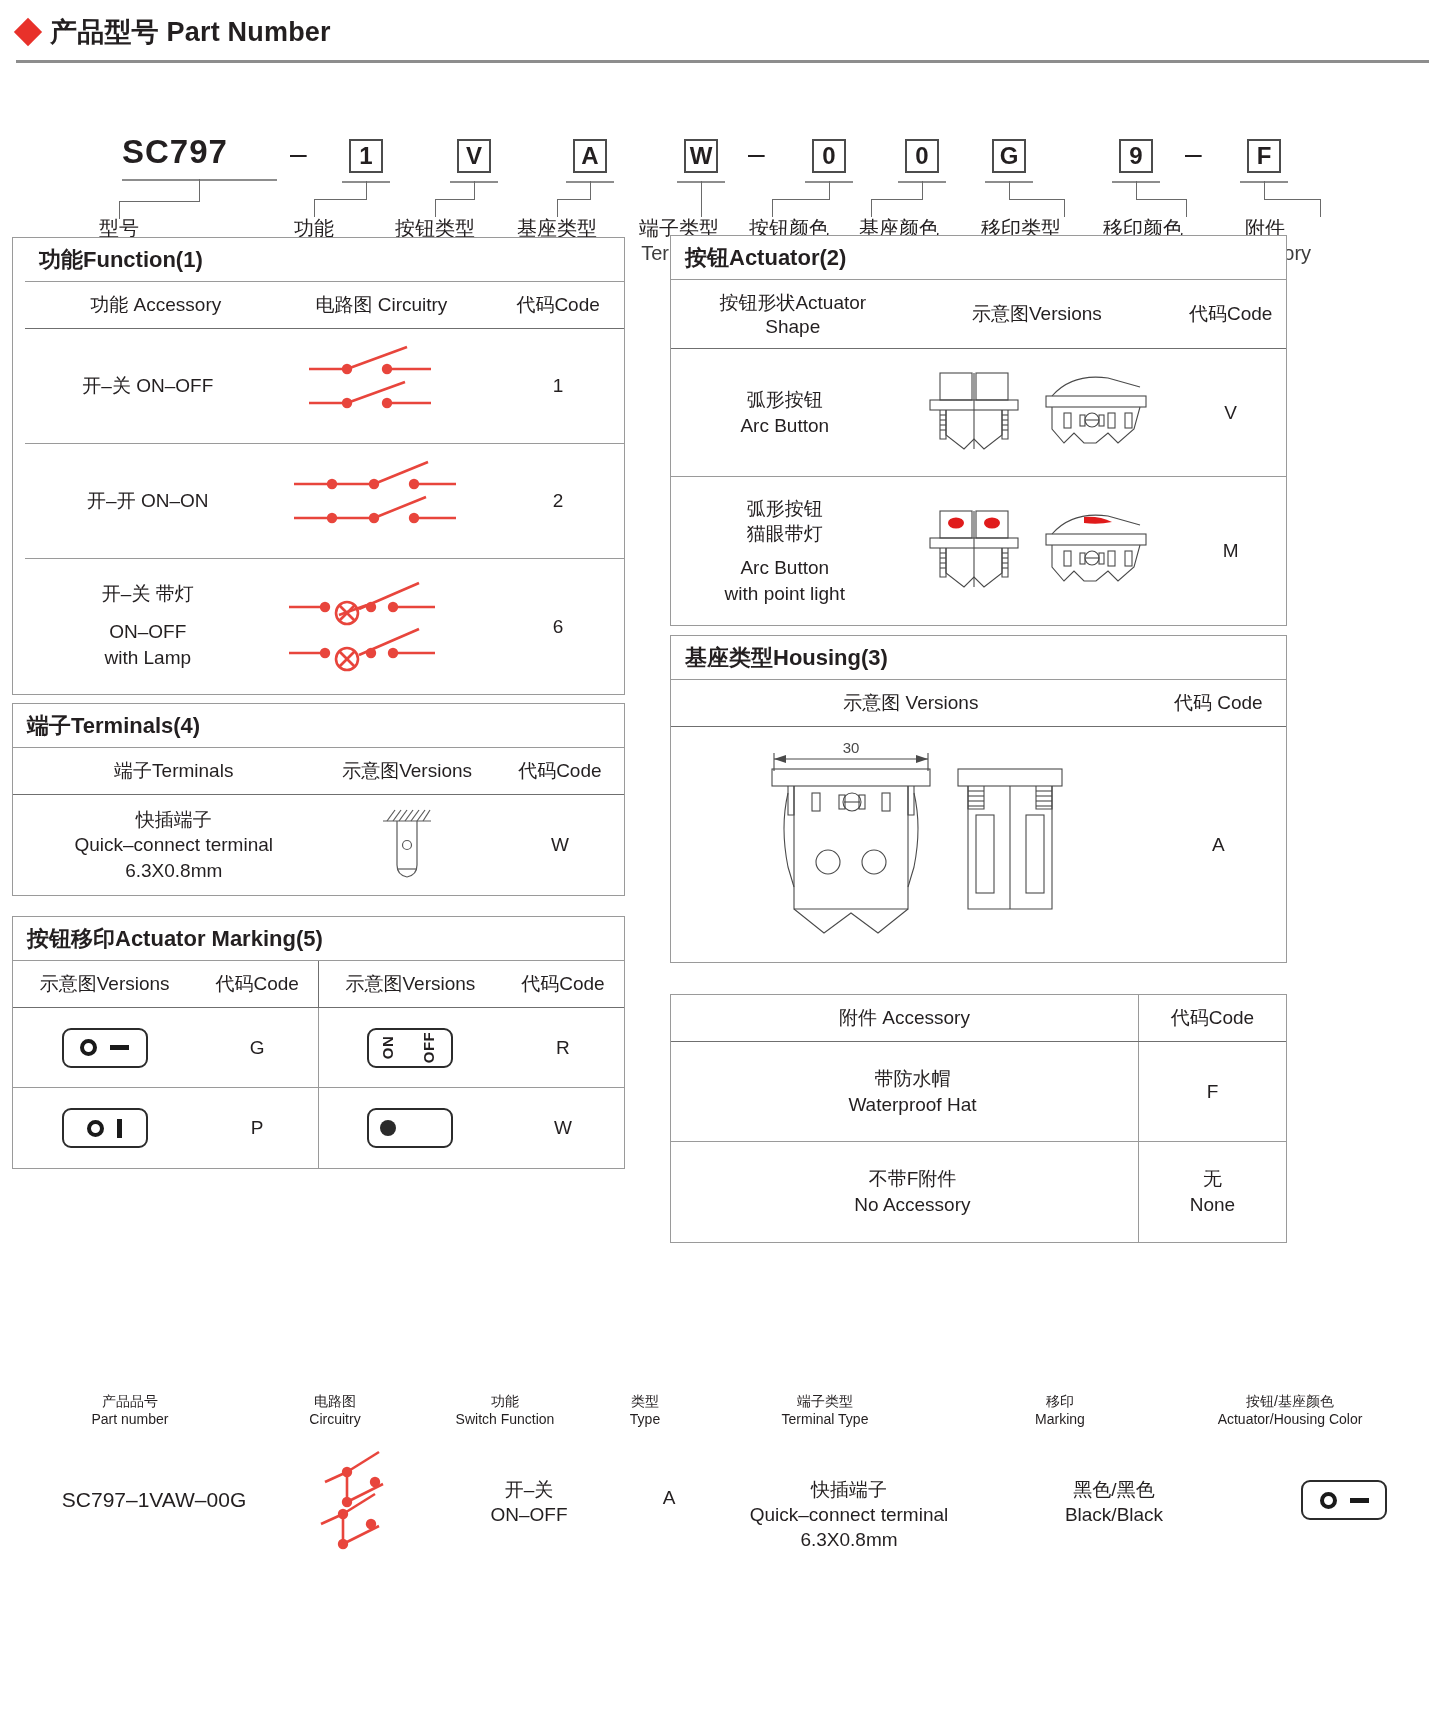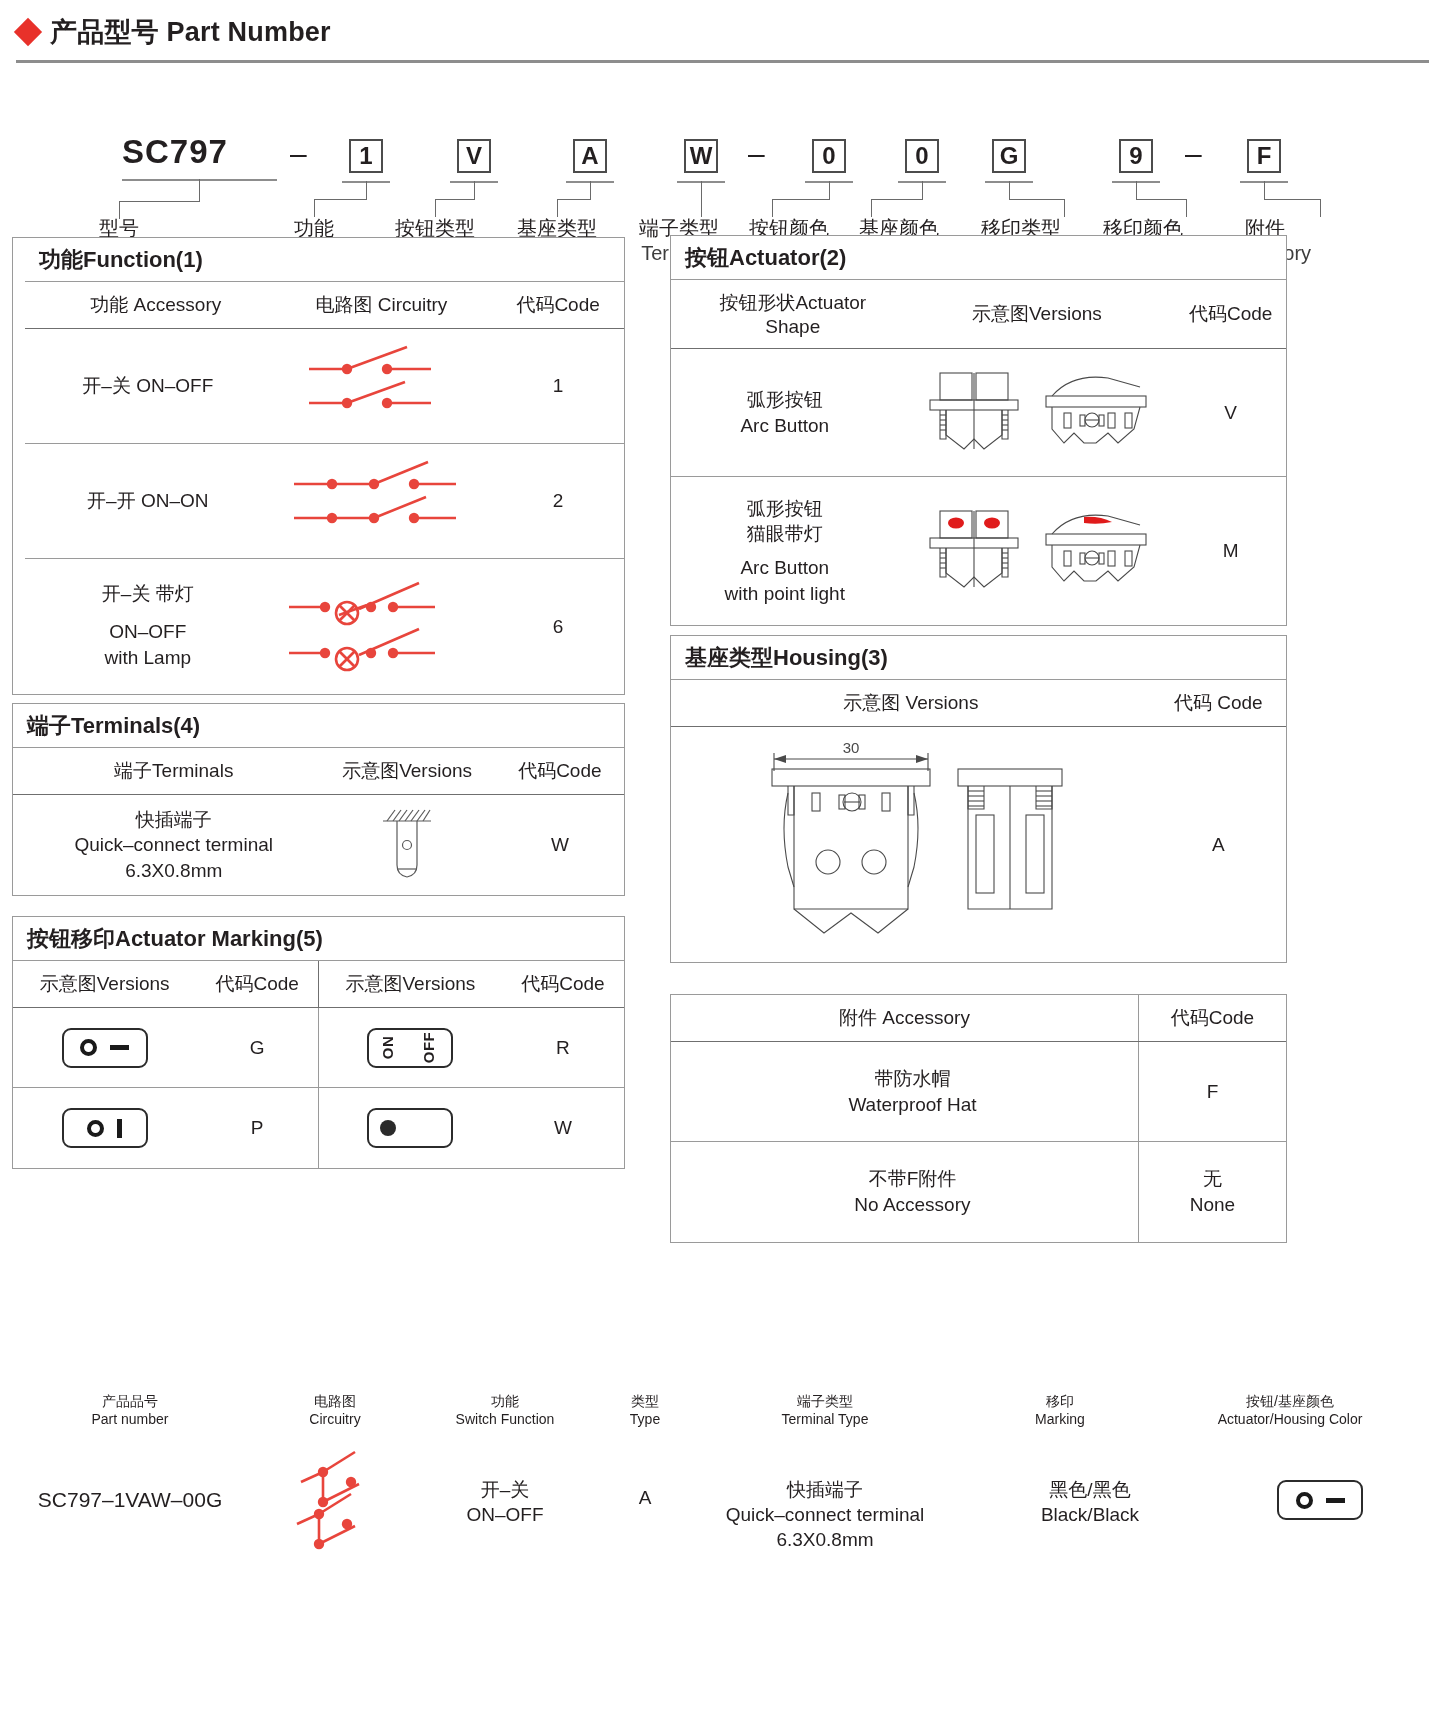--- a/index.html
+++ b/index.html
@@ -645,21 +645,21 @@
       <div class="ex-cell ex-head c7">
         <span class="cn">移印</span>
         <span class="en">Marking</span>
       </div>
       <div class="ex-cell ex-head c6">
         <span class="cn">按钮/基座颜色</span>
         <span class="en">Actuator/Housing Color</span>
       </div>
     </div>
 
-    <div class="ex-row" style="margin-top:22px;">
+    <div class="ex-row" style="margin-top:22px;margin-left:24px;">
       <div class="ex-cell c1 ex-pn" style="padding-top:36px;">SC797–1VAW–00G</div>
       <div class="ex-cell c2">
         <svg width="100" height="116" viewBox="0 0 100 116">
           <g stroke="#e8453c" stroke-width="2.6" fill="none">
             <line x1="16" y1="32" x2="38" y2="22"></line>
             <line x1="38" y1="22" x2="70" y2="2"></line>
             <line x1="38" y1="22" x2="38" y2="52"></line>
             <line x1="38" y1="52" x2="74" y2="34"></line>
             <line x1="12" y1="74" x2="34" y2="64"></line>
             <line x1="34" y1="64" x2="66" y2="44"></line>

